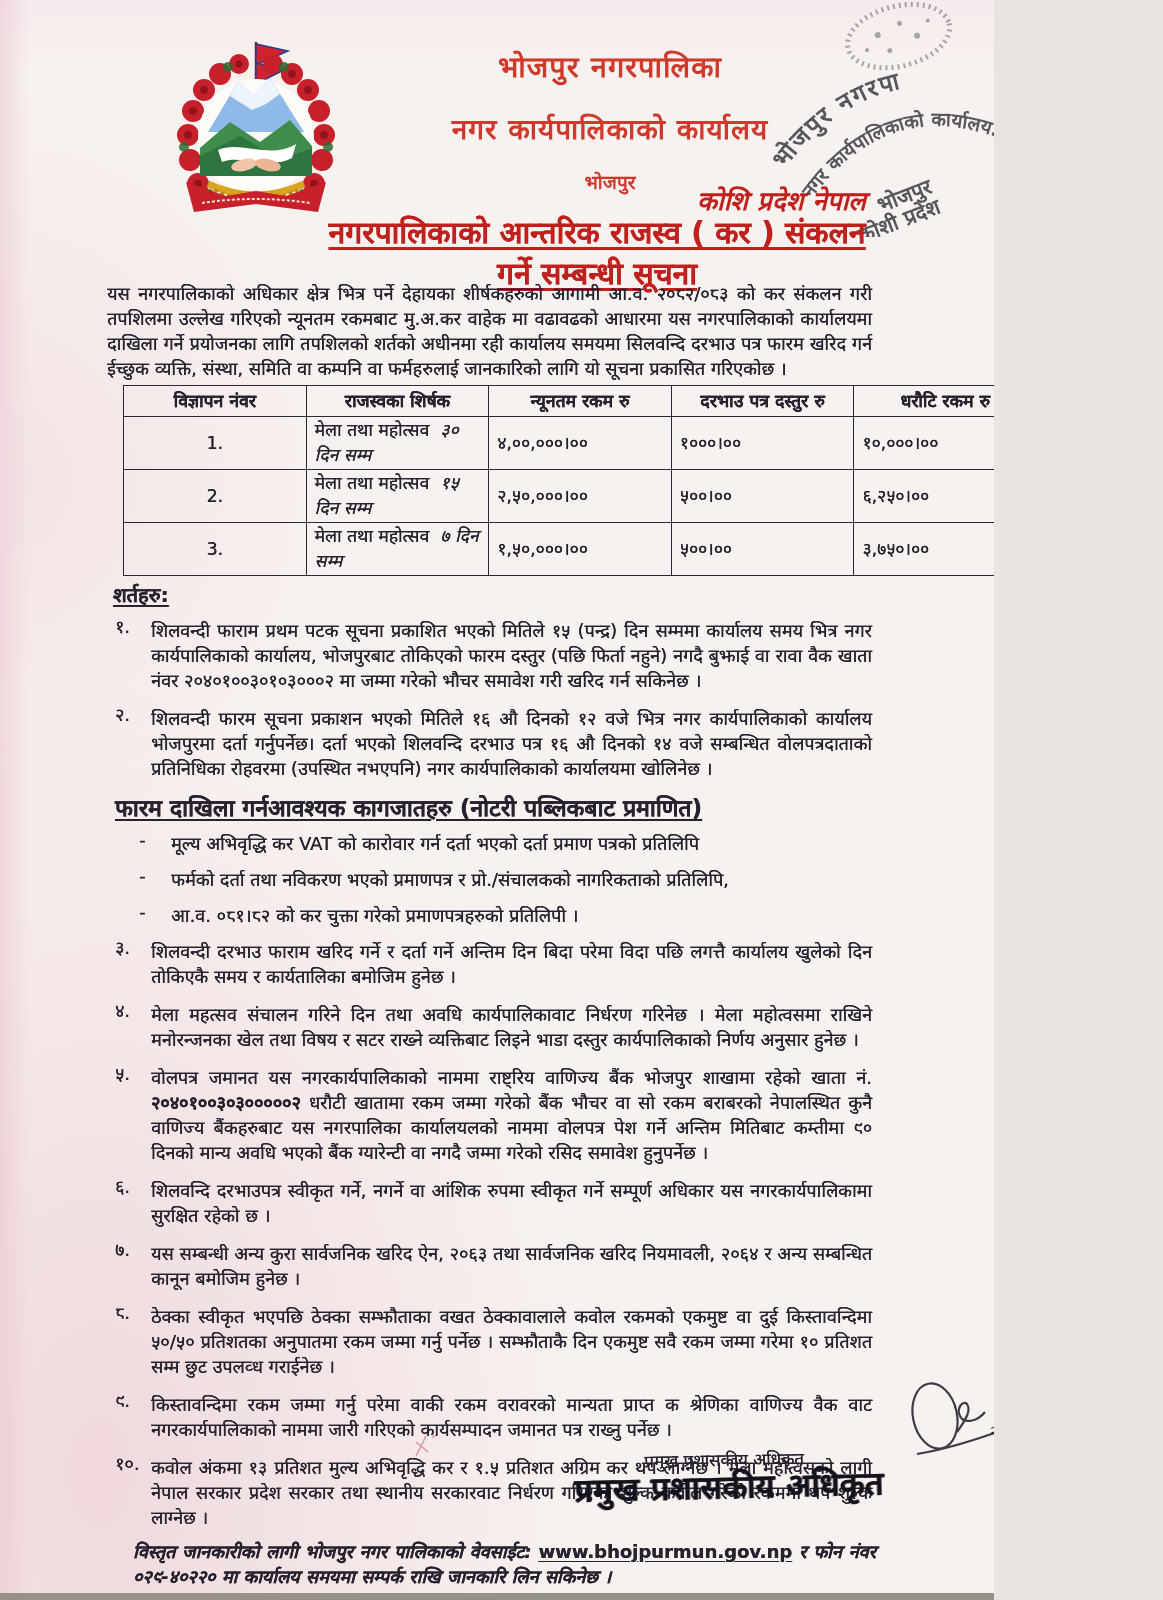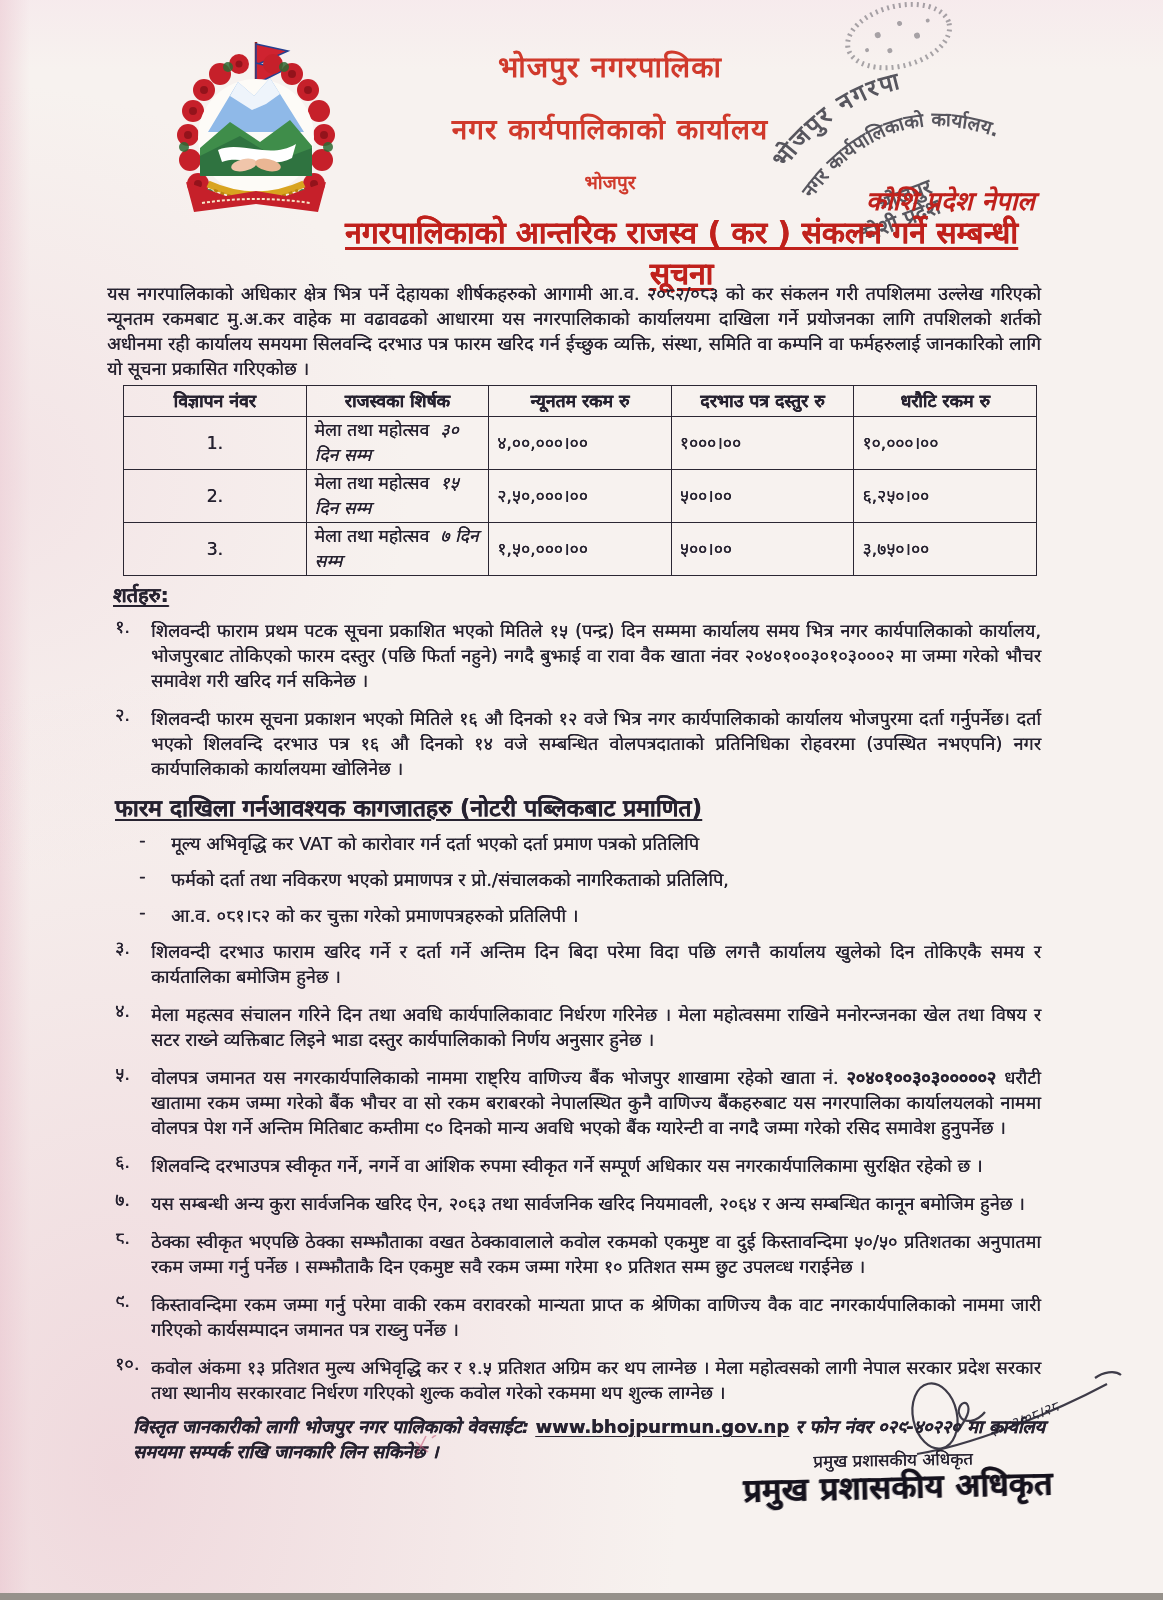--- a/index.html
+++ b/index.html
@@ -1,17 +1,17 @@
 <!DOCTYPE html>
 <html lang="ne"><head>
 <meta charset="utf-8">
 <style>
   html,body{margin:0;padding:0;background:#e8e4e0;}
   .page{
-    position:relative;width:1163px;height:1600px;overflow:hidden;
+    position:relative;width:994px;height:1600px;overflow:hidden;
     font-family:"DejaVu Sans",sans-serif;color:#262230;
     background:
       radial-gradient(ellipse at 10% 92%, rgba(233,196,206,.55), transparent 38%),
       radial-gradient(ellipse at 0% 30%, rgba(238,210,218,.45), transparent 25%),
       linear-gradient(90deg, rgba(236,205,213,.65), rgba(236,205,213,0) 30px),
       linear-gradient(180deg, rgba(246,230,235,.6), rgba(246,230,235,0) 70px),
       #f7f2ef;
   }
   .bottom-strip{position:absolute;left:0;bottom:0;width:100%;height:7px;background:#96918b;}
   

